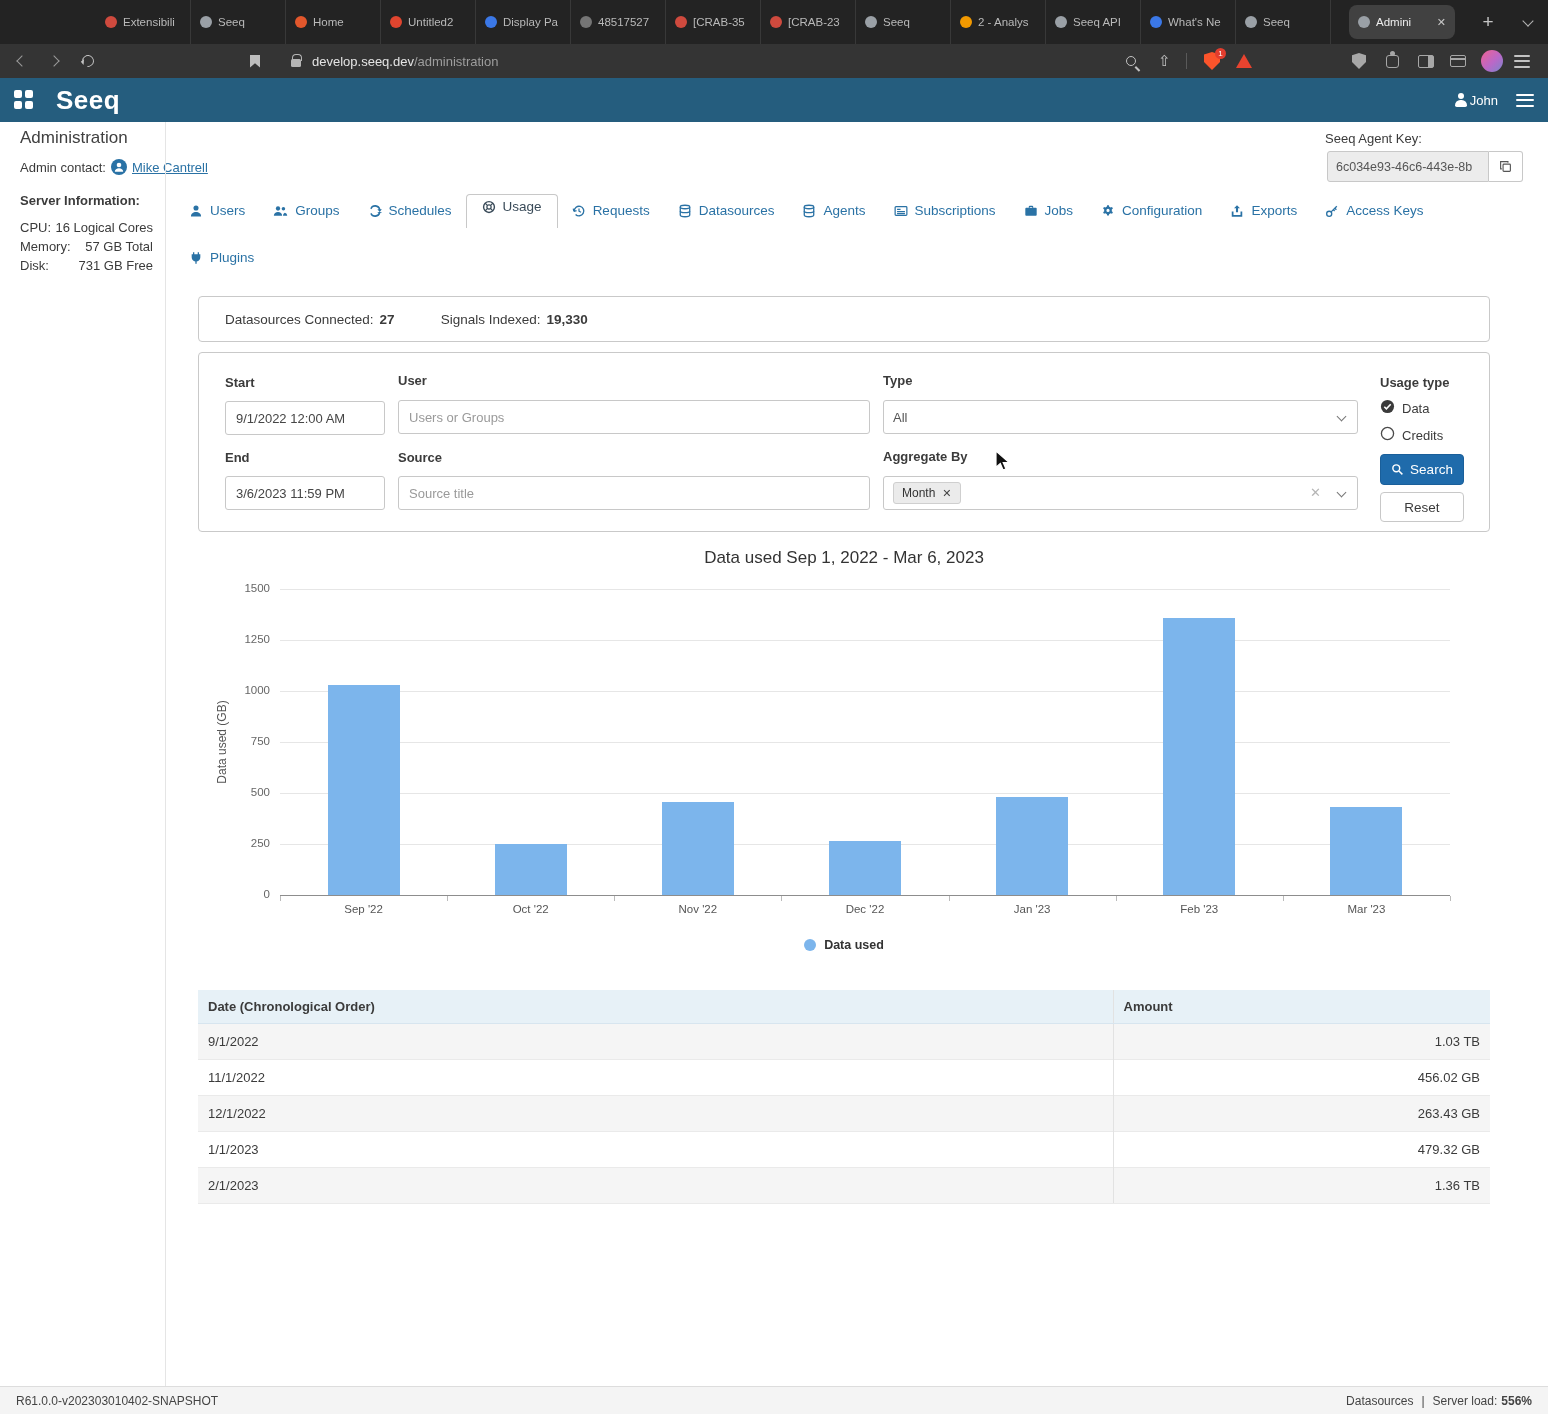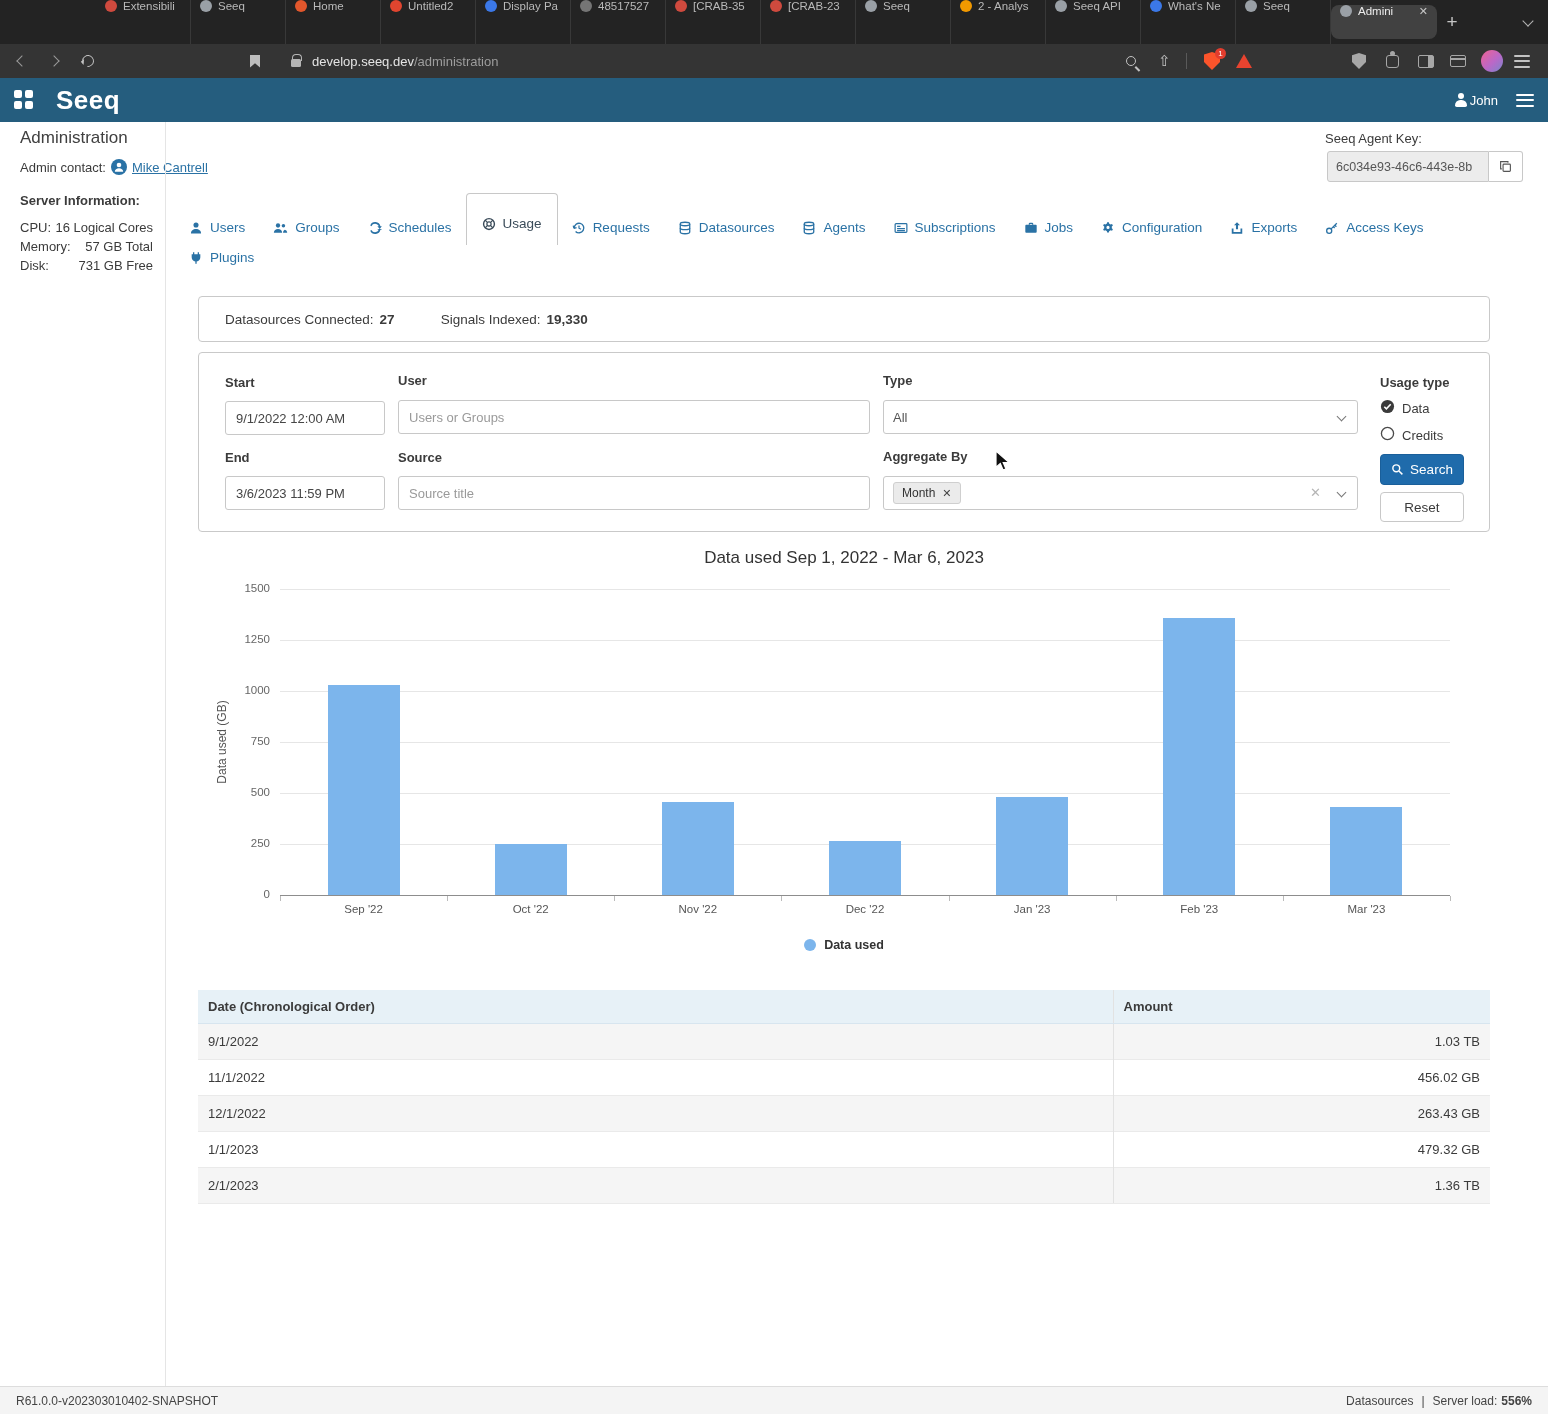--- a/index.html
+++ b/index.html
@@ -2,22 +2,22 @@
 <html><head>
 <meta charset="utf-8">
 <style>
 *{box-sizing:border-box;margin:0;padding:0}
 html,body{width:1548px;height:1414px}
 body{position:relative;background:#fff;font-family:"Liberation Sans",sans-serif;overflow:hidden}
 
 
 .tabstrip{position:absolute;left:0;top:0;width:100%;height:44px;background:#232323;display:flex;align-items:center;padding-left:96px}
 .tabs-holder{display:flex;height:44px;align-items:center}
-.btab{width:95px;height:44px;display:flex;align-items:flex-start;gap:6px;padding:0 9px;color:#b9b9b9;font-size:11.5px;border-right:1px solid #383838;overflow:hidden;white-space:nowrap;cursor:pointer;flex:none}
-.btab.active{background:#414141;border-radius:8px;height:34px;width:106px;color:#ececec;border-right:none;margin:0 0}
+.btab{width:95px;height:44px;display:flex;align-items:center;gap:6px;padding:14px 9px;color:#b9b9b9;font-size:11.5px;border-right:1px solid #383838;overflow:hidden;white-space:nowrap;cursor:pointer;flex:none}
+.btab.active{background:#414141;border-radius:8px;height:34px;width:106px;color:#ececec;border-right:none;margin:0 18px}
 .fav{width:12px;height:12px;border-radius:50%;flex:none}
 .tlabel{flex:1;overflow:hidden}
 .tclose{color:#c7c7c7;font-size:11px;padding-left:2px}
 .newtab{width:30px;height:30px;display:flex;align-items:center;justify-content:center;color:#c5c5c5;font-size:19px;cursor:pointer}
 .strip-chev{position:absolute;right:16px;top:17px;width:8px;height:8px;border-right:1.7px solid #b5b5b5;border-bottom:1.7px solid #b5b5b5;transform:rotate(45deg);cursor:pointer}
 
 
 .navbar{position:absolute;left:0;top:44px;width:100%;height:34px;background:#343434}
 .nv{position:absolute;top:0;height:34px;display:flex;align-items:center}
 .chev{width:8px;height:8px;border-right:1.8px solid #9a9a9a;border-bottom:1.8px solid #9a9a9a}
@@ -73,21 +73,21 @@
 
 .agent-label{position:absolute;left:1325px;top:131px;font-size:13px;color:#3b3b3b}
 .agent-input{position:absolute;left:1327px;top:151px;width:162px;height:31px;background:#ececec;border:1px solid #c8c8c8;border-radius:3px 0 0 3px;font-size:12.5px;color:#555;display:flex;align-items:center;padding:0 8px;overflow:hidden;white-space:nowrap}
 .copy-btn{position:absolute;left:1489px;top:151px;width:34px;height:31px;background:#fff;border:1px solid #c8c8c8;border-left:none;border-radius:0 3px 3px 0;display:flex;align-items:center;justify-content:center;cursor:pointer}
 
 
 .admin-tabs{position:absolute;left:175px;top:193px;display:flex;align-items:flex-end}
 .admin-tabs2{position:absolute;left:175px;top:240px;display:flex}
 .atab{display:flex;align-items:center;gap:7px;padding:10px 14px;font-size:13.5px;color:#2a72a5;cursor:pointer;white-space:nowrap}
 .atab .aticon{display:flex;align-items:center}
-.atab.active{background:#fff;border:1px solid #c8c8c8;border-bottom:none;border-radius:4px 4px 0 0;color:#3a4b59;padding:22px 15px 14px}
+.atab.active{background:#fff;border:1px solid #c8c8c8;border-bottom:none;border-radius:4px 4px 0 0;color:#3a4b59;padding:4px 15px 14px}
 
 
 .content-panel-border{border:1px solid #c9c9c9;border-radius:4px;background:#fff}
 .stats-bar{position:absolute;left:198px;top:296px;width:1292px;height:46px;display:flex;align-items:center;gap:46px;padding:0 26px;font-size:13.5px;color:#3b3b3b}
 .stat{display:flex;gap:6px}
 .stat-value{font-weight:bold}
 
 .filter-panel{position:absolute;left:198px;top:352px;width:1292px;height:180px}
 .fp-label{position:absolute;font-size:13px;font-weight:bold;color:#3b3b3b}
 .fp-input{position:absolute;height:34px;border:1px solid #c8c8c8;border-radius:3px;background:#fff;font-size:13px;color:#454545;padding:0 10px;font-family:"Liberation Sans",sans-serif}

